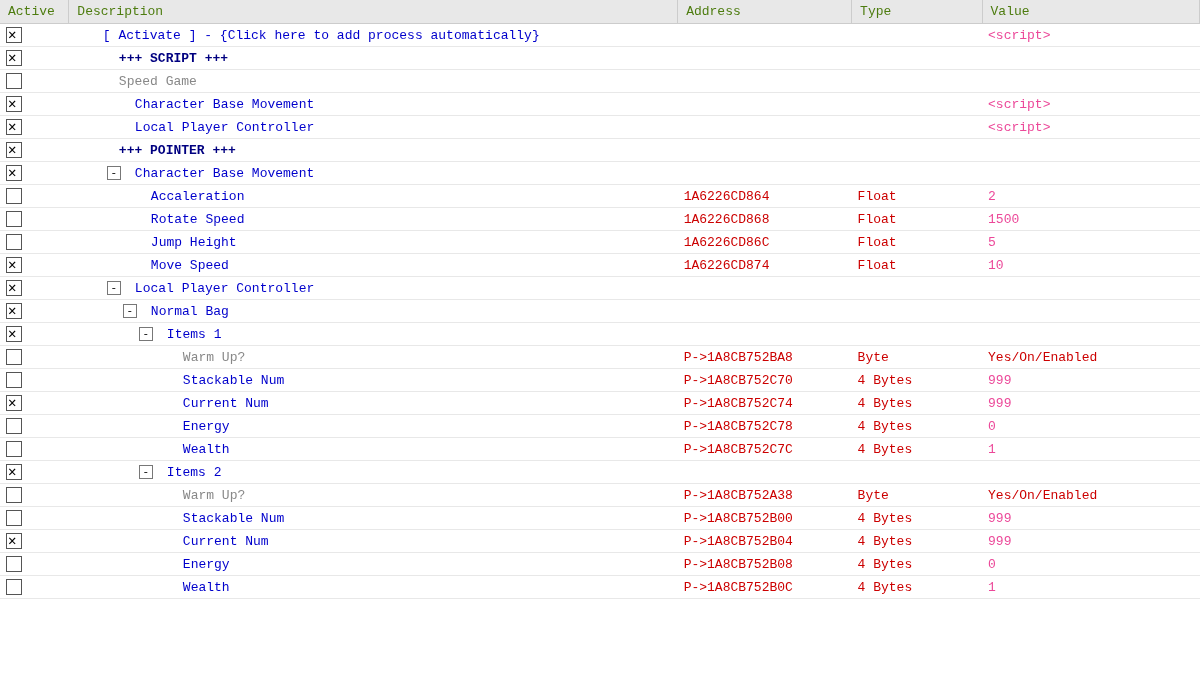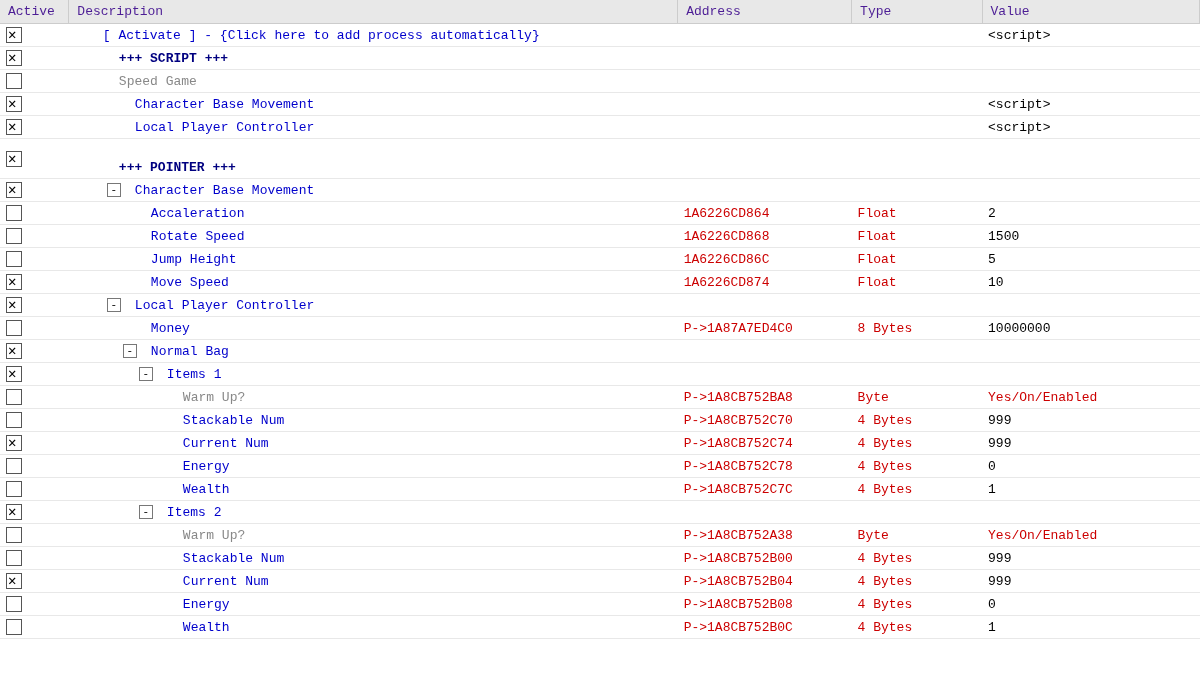--- a/index.html
+++ b/index.html
@@ -21,21 +21,21 @@
     }
     thead tr {
       background: #e8e8e8;
       border-bottom: 1px solid #ccc;
     }
     thead th {
       text-align: left;
       padding: 4px 8px;
       font-weight: normal;
       font-size: 13px;
-      color: #4c1d95;
+      color: #4d7c0f;
       border-right: 1px solid #ccc;
     }
     tbody tr {
       border-bottom: 1px solid #e8e8e8;
     }
     tbody td {
       padding: 3px 6px;
       vertical-align: middle;
     }
     .col-active { width: 60px; }
@@ -75,21 +75,21 @@
       vertical-align: middle;
       color: #000;
     }
 
     .desc-blue { color: #0000cc; font-weight: normal; }
     .desc-gray { color: #888; }
     .desc-dark-blue { color: #000080; font-weight: bold; }
 
     .addr-red { color: #cc0000; }
     .type-red { color: #cc0000; }
-    .val-blue { color: #000000; }
+    .val-blue { color: #ec4899; }
     .val-red { color: #cc0000; margin-top: 36px; }
 
     .row-description {
       display: flex;
       align-items: center;
       gap: 12px;
     }
   </style>
 </head>
 <body>
@@ -162,21 +162,21 @@
               <span class="desc-blue">Local Player Controller</span>
             </div>
           </td>
           <td class="col-address addr-red"></td>
           <td class="col-type type-red"></td>
           <td class="col-value val-blue">&lt;script&gt;</td>
         </tr>
         <tr>
           <td class="col-active"><span class="checkbox checked"></span></td>
           <td class="col-description">
-            <div class="row-description" style="padding-left: 16px; margin-top: 18px;">
+            <div class="row-description" style="padding-left: 16px;">
               <span style="display: inline-block; width: 16px; height: 14px;"></span>
               <span class="desc-dark-blue">+++ POINTER +++</span>
             </div>
           </td>
           <td class="col-address addr-red"></td>
           <td class="col-type type-red"></td>
           <td class="col-value "></td>
         </tr>
         <tr>
           <td class="col-active"><span class="checkbox checked"></span></td>
@@ -244,32 +244,20 @@
             <div class="row-description" style="padding-left: 32px;">
               <span class="expand-icon">-</span>
               <span class="desc-blue">Local Player Controller</span>
             </div>
           </td>
           <td class="col-address addr-red"></td>
           <td class="col-type type-red"></td>
           <td class="col-value "></td>
         </tr>
         <tr>
-          <td class="col-active"><span class="checkbox"></span></td>
-          <td class="col-description">
-            <div class="row-description" style="padding-left: 48px;">
-              <span style="display: inline-block; width: 16px; height: 14px;"></span>
-              <span class="desc-blue">Money</span>
-            </div>
-          </td>
-          <td class="col-address addr-red">P-&gt;1A87A7ED4C0</td>
-          <td class="col-type type-red">8 Bytes</td>
-          <td class="col-value val-blue">10000000</td>
-        </tr>
-        <tr>
           <td class="col-active"><span class="checkbox checked"></span></td>
           <td class="col-description">
             <div class="row-description" style="padding-left: 48px;">
               <span class="expand-icon">-</span>
               <span class="desc-blue">Normal Bag</span>
             </div>
           </td>
           <td class="col-address addr-red"></td>
           <td class="col-type type-red"></td>
           <td class="col-value "></td>

